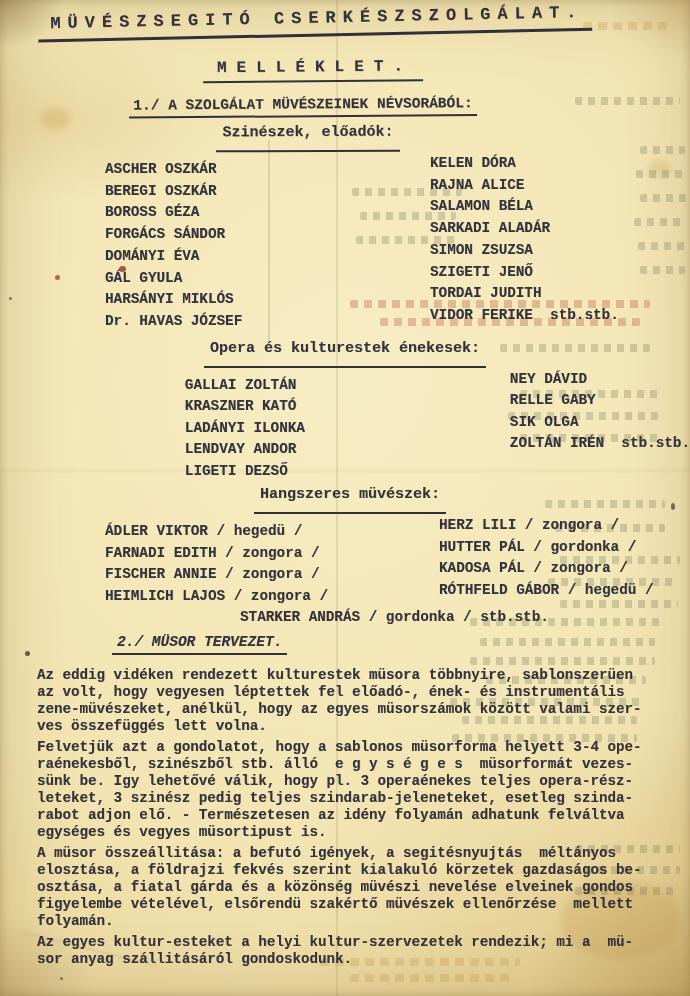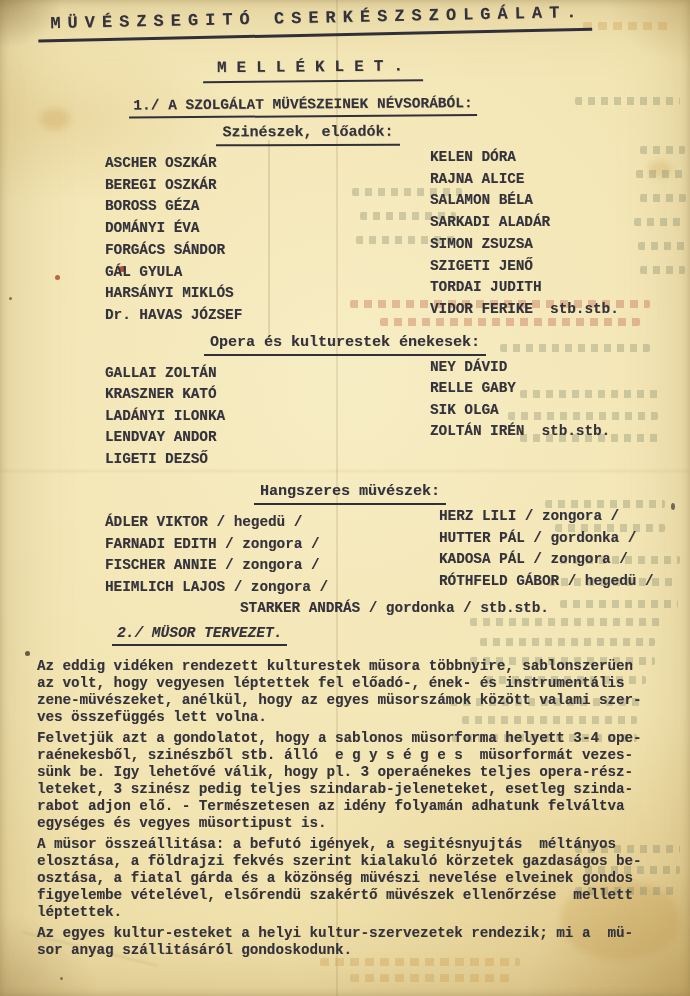--- a/index.html
+++ b/index.html
@@ -36,28 +36,28 @@
   .subtitle-wrap{text-align:center;transform:rotate(-.5deg) translateX(-32px);margin-bottom:13px;}
   .subtitle{display:inline-block;font-size:16px;line-height:20px;letter-spacing:10px;
     border-bottom:2px solid #312f3a;padding:0 10px 3px 14px;}
 
   .sec1-wrap{text-align:center;transform:rotate(-.4deg) translateX(-42px);margin-bottom:6px;}
   .sec1{display:inline-block;font-size:14.5px;line-height:18px;border-bottom:2px solid #312f3a;padding:0 4px 2px;}
 
   .ghead-wrap{text-align:center;margin-bottom:7px;}
   .ghead-wrap.actors{transform:translateX(-37px) rotate(-.2deg);}
   .ghead-wrap.instr{transform:translateX(5px);}
-  .ghead{display:inline-block;font-size:15px;line-height:19px;border-bottom:2px solid #312f3a;padding:0 6px 2px;}
+  .ghead{display:inline-block;font-size:15px;line-height:19px;border-bottom:2px solid #312f3a;padding:0 6px 8px;}
 
   .cols{display:flex;padding-left:105px;font-size:14.3px;}
   .col-left{width:325px;}
   .col-right{transform:translateY(-6px);}
   .cols .row{line-height:21.7px;white-space:pre;}
   .cols.tight .row{line-height:21.5px;}
-  .g1{margin-bottom:6px;} .g2{margin-bottom:12px;} .g3{margin-bottom:0;gap:12px;}
+  .g1{margin-bottom:6px;} .g2{margin-bottom:3px;justify-content:flex-end;} .g3{margin-bottom:0;gap:12px;}
   .list-footer{padding-left:240px;font-size:14.3px;line-height:21.5px;white-space:pre;margin-bottom:4px;}
 
   .sec2-wrap{margin-left:112px;margin-bottom:12px;font-style:italic;}
   .sec2{display:inline-block;font-size:14.5px;line-height:18px;border-bottom:2px solid #312f3a;padding:0 5px 2px;}
 
   .paras{padding:0 9px 0 37px;}
   .para{margin:0 0 4px 0;}
   .para .pline{font-size:14.2px;line-height:17px;white-space:pre;}
 </style>
 </head>
@@ -131,22 +131,22 @@
 
     <div class="ghead-wrap actors">
       <span class="ghead">Szinészek, előadók:</span>
     </div>
     <div class="cols g1">
       <div class="col-left">
 
       <div class="row">ASCHER OSZKÁR</div>
           <div class="row">BEREGI OSZKÁR</div>
           <div class="row">BOROSS GÉZA</div>
+          <div class="row">FORGÁCS SÁNDOR</div>
           <div class="row">DOMÁNYI ÉVA</div>
-          <div class="row">FORGÁCS SÁNDOR</div>
           <div class="row">GÁL GYULA</div>
           <div class="row">HARSÁNYI MIKLÓS</div>
           <div class="row">Dr. HAVAS JÓZSEF</div>
         </div>
       <div class="col-right">
 
       <div class="row">KELEN DÓRA</div>
           <div class="row">RAJNA ALICE</div>
           <div class="row">SALAMON BÉLA</div>
           <div class="row">SARKADI ALADÁR</div>
@@ -219,21 +219,21 @@
           <div class="pline">leteket, 3 szinész pedig teljes szindarab-jeleneteket, esetleg szinda-</div>
           <div class="pline">rabot adjon elő. - Természetesen az idény folyamán adhatunk felváltva</div>
           <div class="pline">egységes és vegyes müsortipust is.</div>
         </div>
       <div class="para">
 
       <div class="pline">A müsor összeállitása: a befutó igények, a segitésnyujtás  méltányos</div>
           <div class="pline">elosztása, a földrajzi fekvés szerint kialakuló körzetek gazdaságos be-</div>
           <div class="pline">osztása, a fiatal gárda és a közönség müvészi nevelése elveinek gondos</div>
           <div class="pline">figyelembe vételével, elsőrendü szakértő müvészek ellenőrzése  mellett</div>
-          <div class="pline">léptettek.</div>
+          <div class="pline">folyamán.</div>
         </div>
       <div class="para">
 
       <div class="pline">Az egyes kultur-esteket a helyi kultur-szervezetek rendezik; mi a  mü-</div>
           <div class="pline">sor anyag szállitásáról gondoskodunk.</div>
         </div>
     </div>
 
   </div>
 </div>

